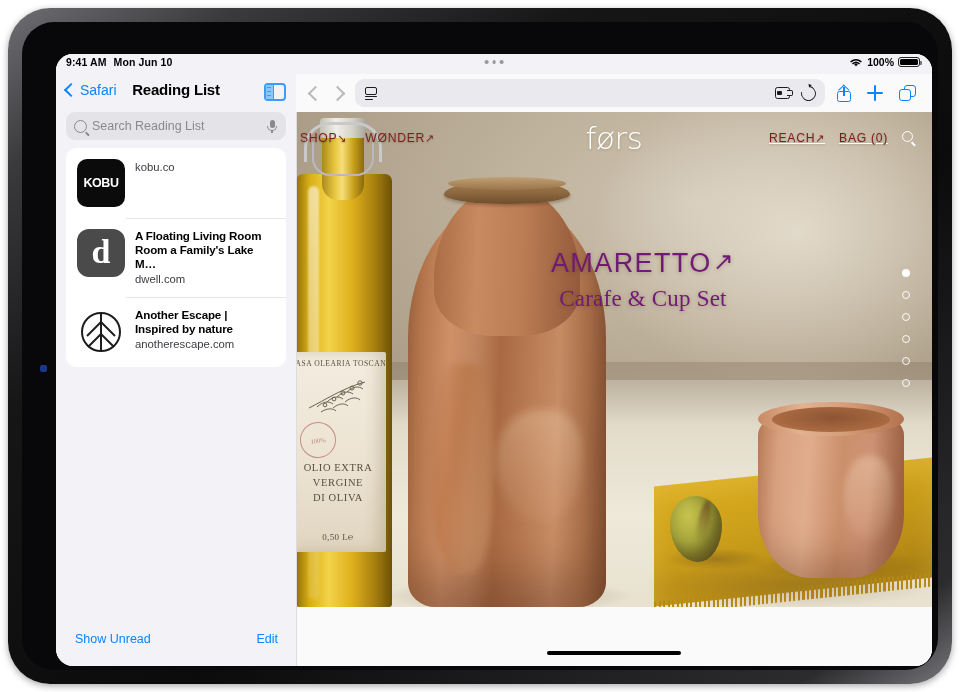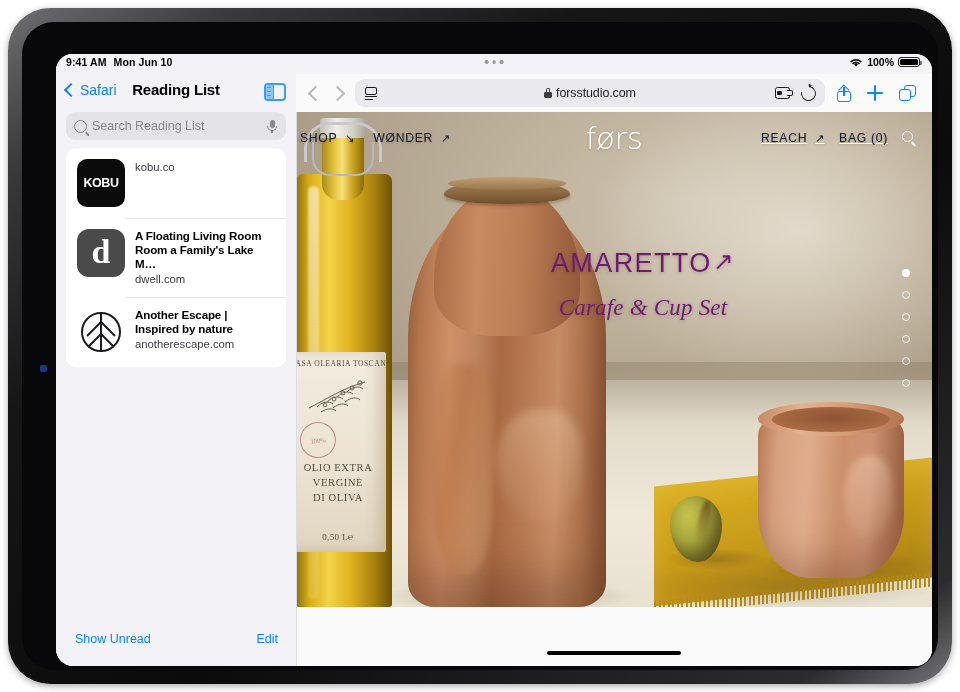--- a/index.html
+++ b/index.html
@@ -405,22 +405,22 @@
 
   
   .site-header {
     position:absolute; left:0; top:0; width:636px; height:52px;
     display:flex; align-items:center; z-index:3;
     color:#fff;
   }
   .nav-left { display:flex; align-items:center; gap:18px; margin-left:4px; }
   .nav-right { display:flex; align-items:center; gap:14px; margin-left:auto; margin-right:16px;text-decoration:underline; }
   .nav-link {
-    font-size:12.2px; letter-spacing:.7px; color:#0f172a; cursor:pointer;
-    display:flex; align-items:center; gap:8px;
+    font-size:12.2px; letter-spacing:.7px; color:#7f1d1d; cursor:pointer;
+    display:flex; align-items:center; gap:0;
     text-shadow:0 1px 2px rgba(60,40,20,.25);
     white-space:nowrap;
   }
   .nav-arrow { font-size:11px; display:inline-block; }
   .brand {
     position:absolute; left:0; right:0; text-align:center;
     font-size:31px; color:#fff; letter-spacing:-.5px; line-height:32px;
     font-family:"DejaVu Sans", sans-serif; font-weight:300;
     text-shadow:0 1px 3px rgba(60,40,20,.22);
     pointer-events:none;
@@ -434,22 +434,22 @@
     position:absolute; left:222px; top:136px; z-index:3; text-align:center; color:#701a75;
     width:250px;
   }
   .hero .h1 {
     font-size:27px; letter-spacing:1.4px; line-height:30px;
     text-shadow:0 1px 4px rgba(70,45,25,.3);
     display:flex; align-items:flex-start; justify-content:center; gap:1px;
   }
   .hero .h1 .arr { font-size:25px; line-height:27px; }
   .hero .h2 {
-    font-family:"Liberation Serif", serif; font-style:italic;
-    font-size:23px; margin-top:17px; letter-spacing:.2px;
+    font-family:"Liberation Serif", serif; 
+    font-size:23px; margin-top:8px; letter-spacing:.2px;
     text-shadow:0 1px 4px rgba(70,45,25,.3);
   }
 
   
   .dots { position:absolute; right:22px; top:157px; z-index:3; display:flex; flex-direction:column; gap:14px; }
   .dots .d { width:8px; height:8px; border-radius:50%; border:1.4px solid rgba(255,255,255,.92); box-sizing:border-box; cursor:pointer;}
   .dots .d.on { background:#fff; }
 
   
   .page-bottom {
@@ -573,27 +573,20 @@
           <div class="toolbar">
             <div class="navbtns">
               <span class="navchev back"></span>
               <span class="navchev fwd"></span>
             </div>
             <div class="urlbar">
               <span class="reader-icon">
                 <span class="scr"></span>
                   <span class="l1"></span>
                   <span class="l2"></span>
-              </span>
-              <span class="url-center">
-                <span class="lock">
-                    <span class="sh"></span>
-                    <span class="body"></span>
-                  </span>
-                <span class="url-text">forsstudio.com</span>
               </span>
               <span class="url-right">
                 <span class="ext-icon">
                   <span class="o"></span>
                     <span class="tab"></span>
                     <span class="slot"></span>
                 </span>
                 <span class="reload"></span>
               </span>
             </div>

